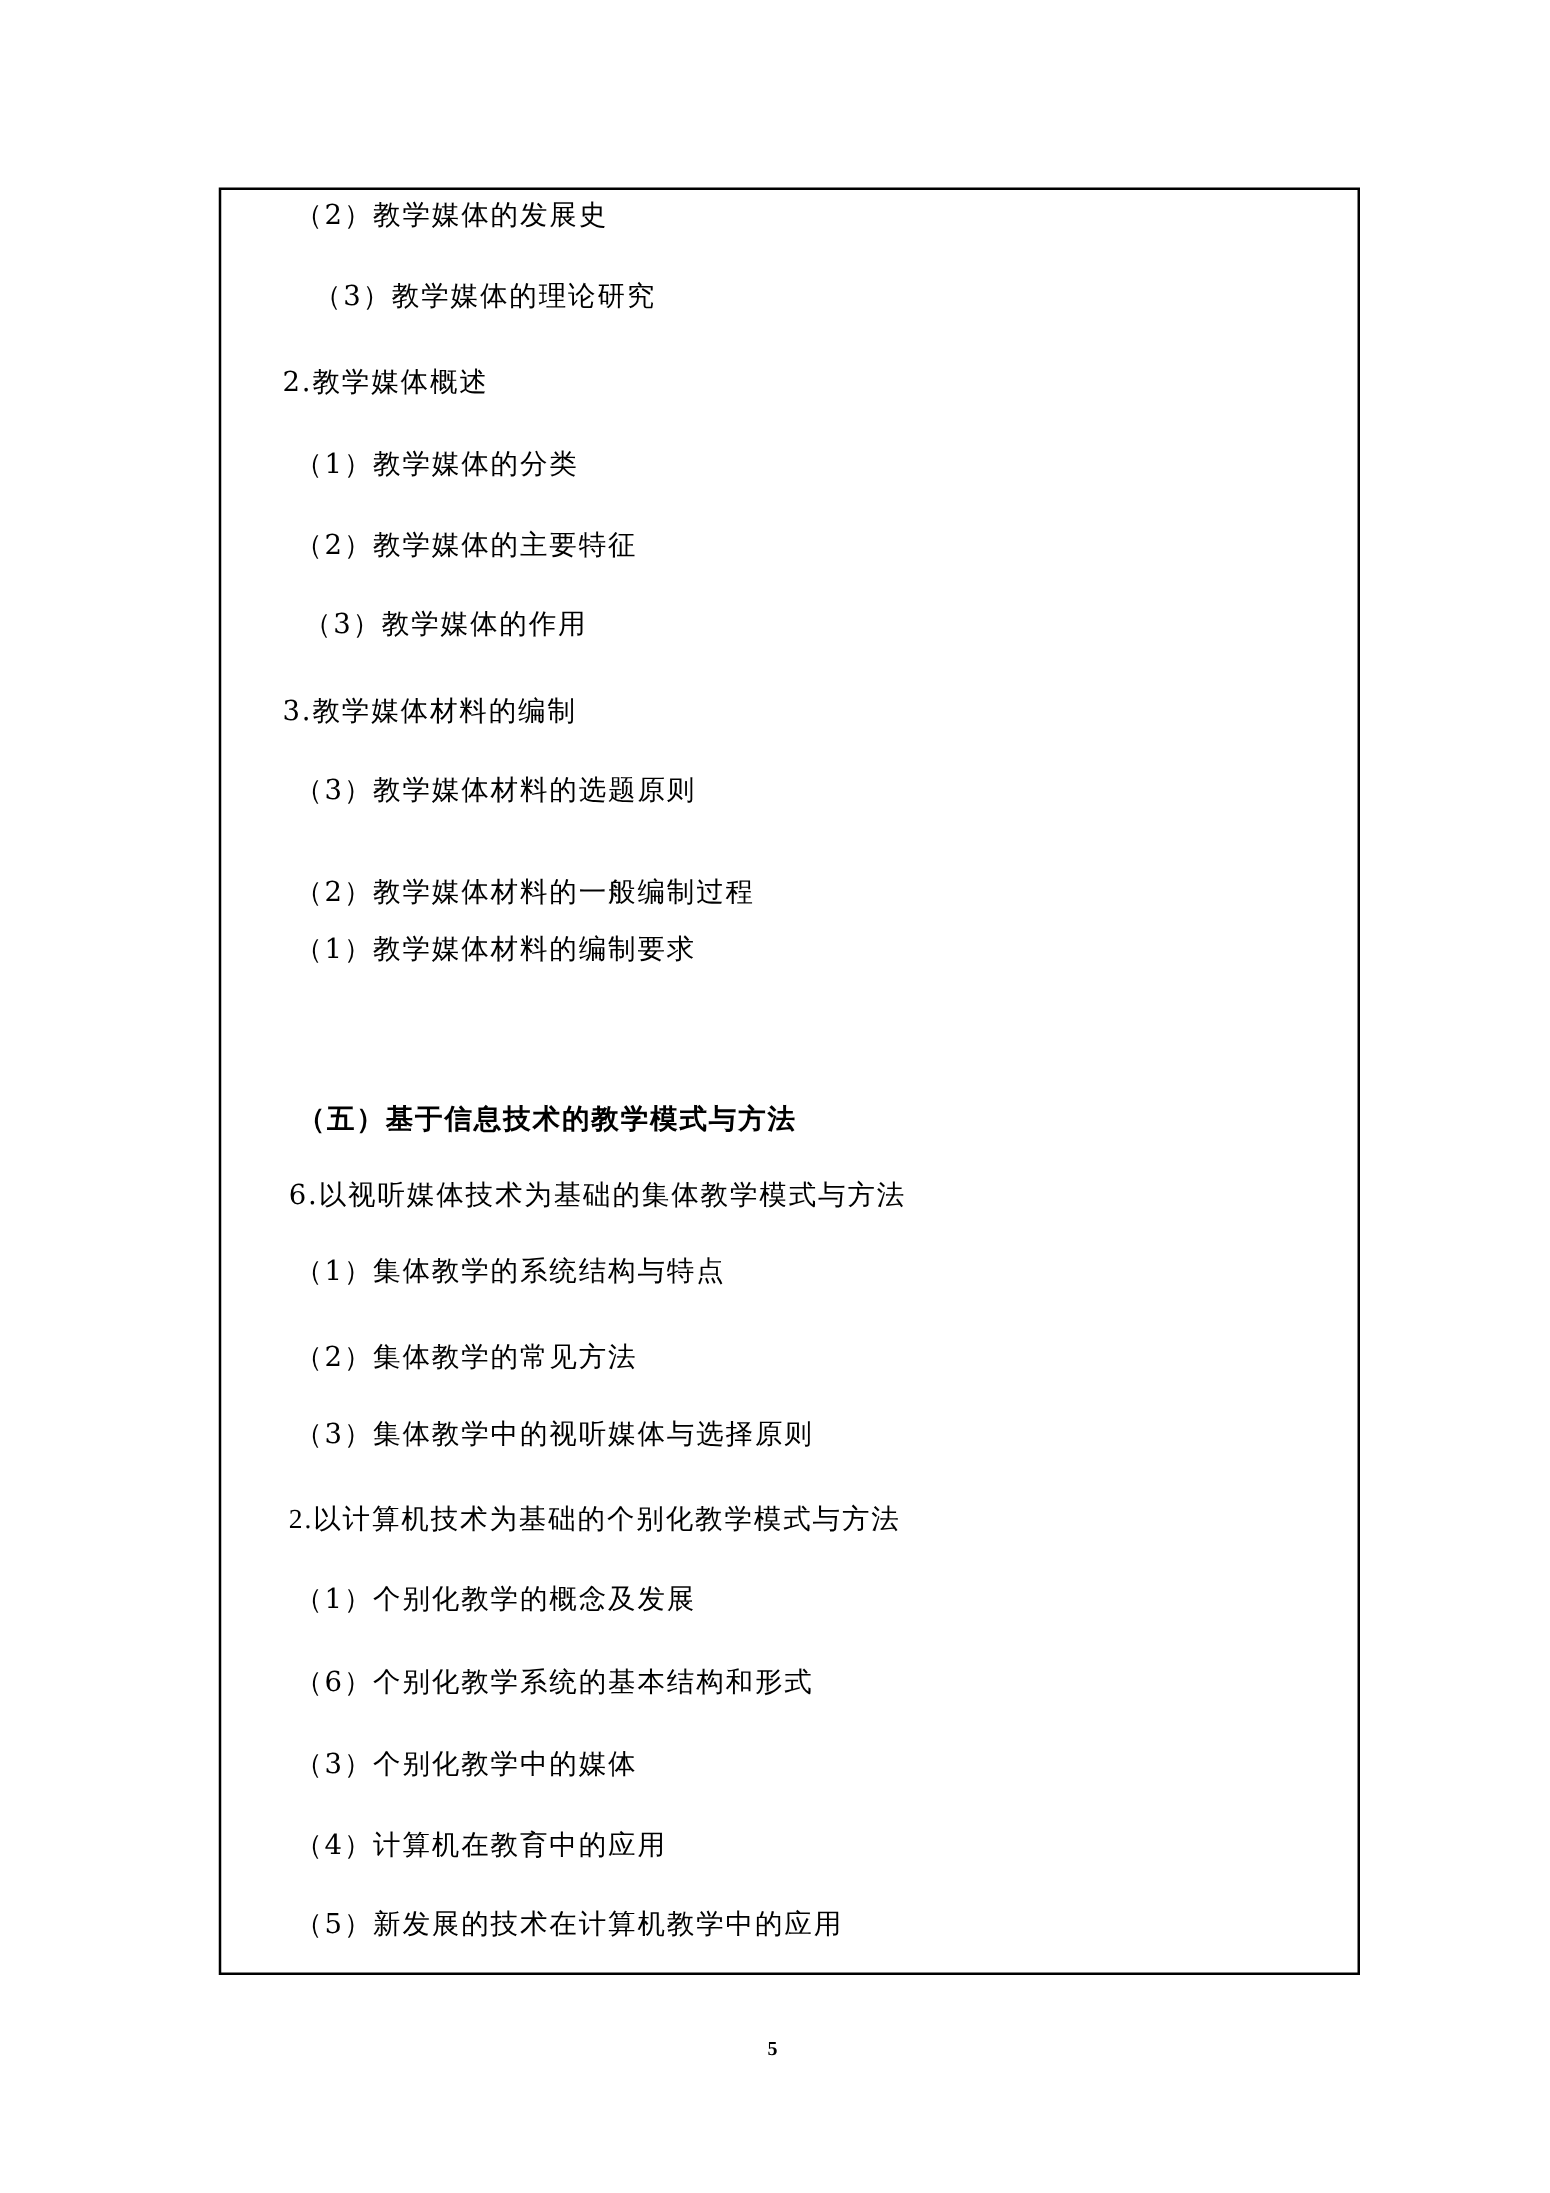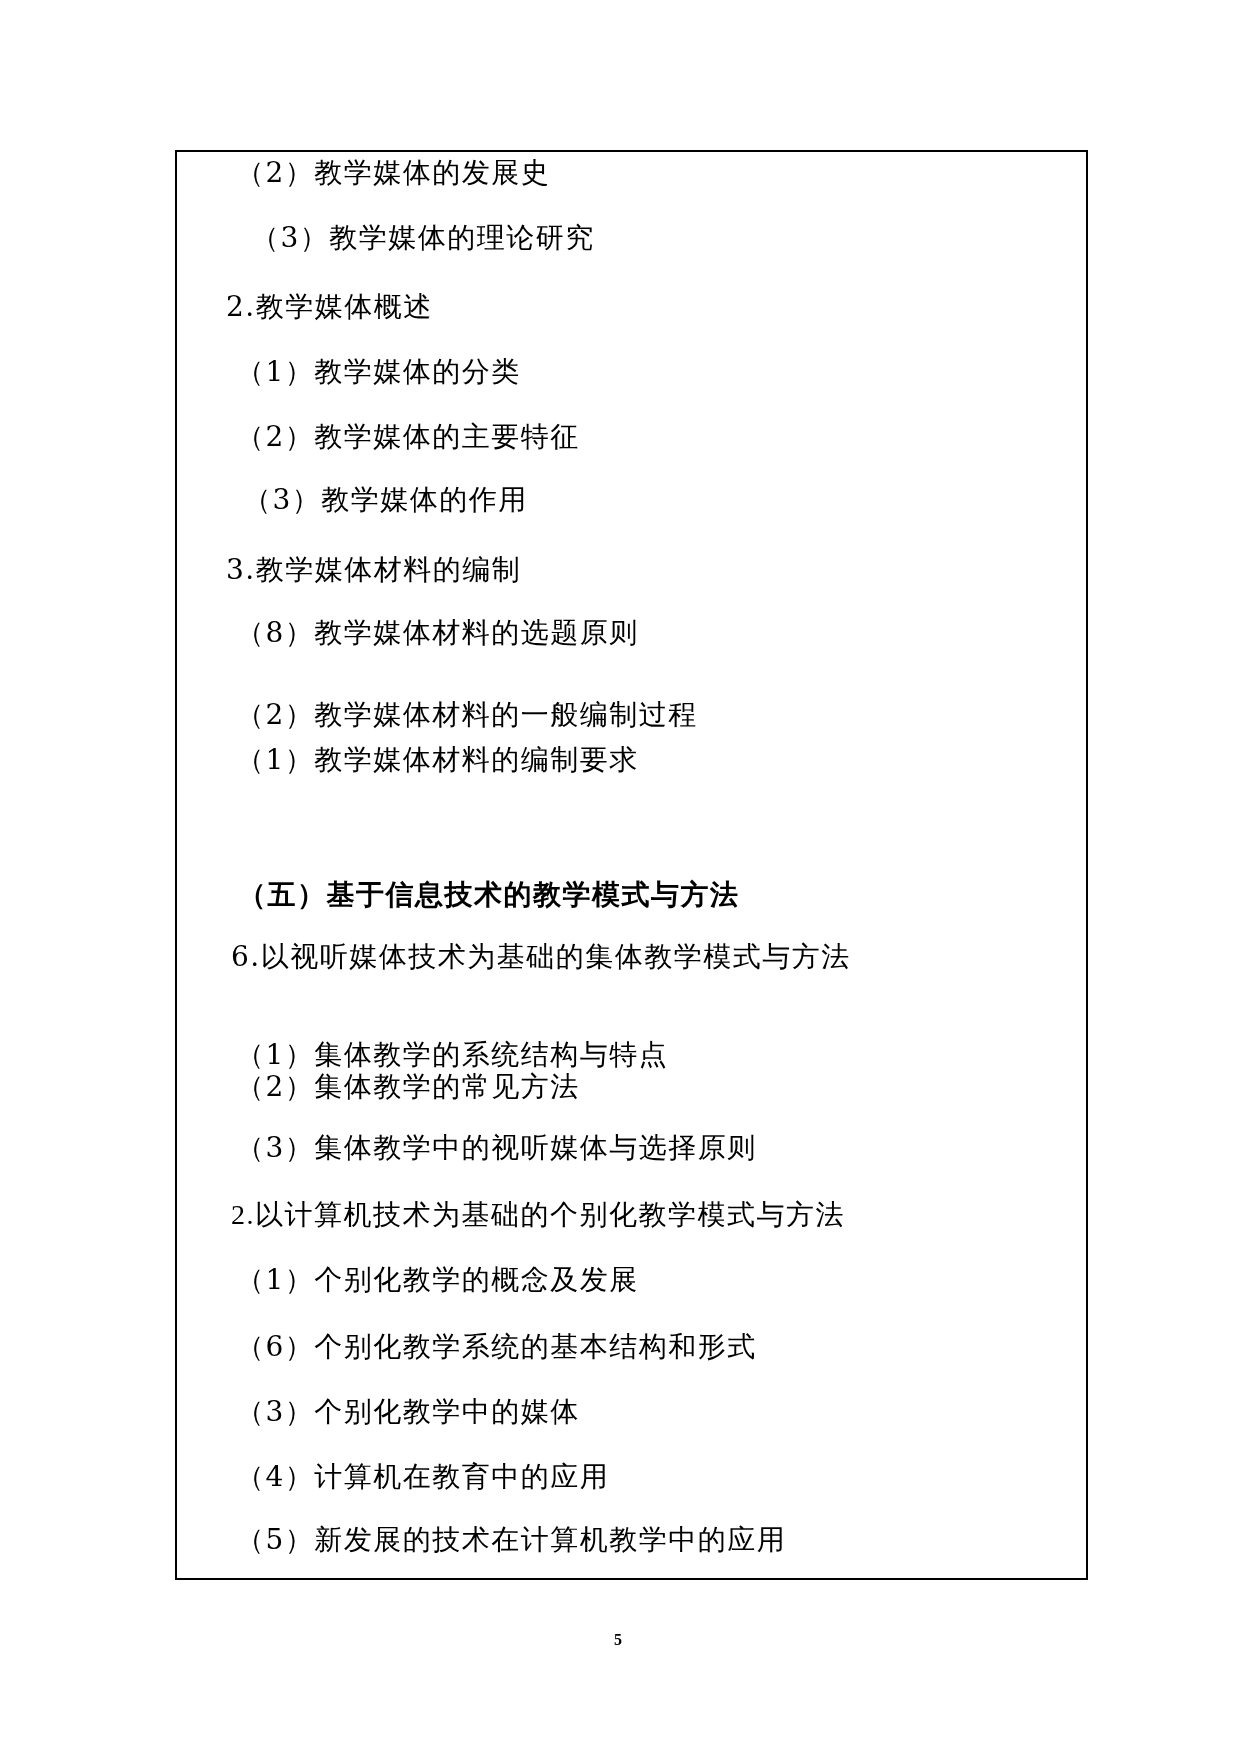--- a/index.html
+++ b/index.html
@@ -19,21 +19,21 @@
       position: absolute;
       left: 175px;
       top: 150px;
       width: 913px;
       height: 1430px;
       border: 2px solid #000000;
       box-sizing: border-box;
     }
     .line {
       position: absolute;
-      font-size: 28px;
+      font-size: 22px;
       line-height: 28px;
       height: 28px;
       white-space: nowrap;
       letter-spacing: 1.5px;
     }
     .line.bold {
       font-weight: bold;
       letter-spacing: 1.5px;
     }
     .page-number {
@@ -51,26 +51,26 @@
 
 <div class="page-frame"></div>
 
 <div class="line" style="left:236px; top:159px;">（2）教学媒体的发展史</div>
 <div class="line" style="left:251px; top:224px;">（3）教学媒体的理论研究</div>
 <div class="line" style="left:226px; top:293px;">2.教学媒体概述</div>
 <div class="line" style="left:236px; top:358px;">（1）教学媒体的分类</div>
 <div class="line" style="left:236px; top:423px;">（2）教学媒体的主要特征</div>
 <div class="line" style="left:243px; top:486px;">（3）教学媒体的作用</div>
 <div class="line" style="left:226px; top:556px;">3.教学媒体材料的编制</div>
-<div class="line" style="left:236px; top:619px;">（8）教学媒体材料的选题原则</div>
+<div class="line" style="left:236px; top:619px;">（3）教学媒体材料的选题原则</div>
 <div class="line" style="left:236px; top:701px;">（2）教学媒体材料的一般编制过程</div>
 <div class="line" style="left:236px; top:746px;">（1）教学媒体材料的编制要求</div>
 <div class="line bold" style="left:238px; top:881px;">（五）基于信息技术的教学模式与方法</div>
 <div class="line" style="left:231px; top:943px;">6.以视听媒体技术为基础的集体教学模式与方法</div>
-<div class="line" style="left:236px; top:1004px;margin-top:37px;">（1）集体教学的系统结构与特点</div>
+<div class="line" style="left:236px; top:1004px;">（1）集体教学的系统结构与特点</div>
 <div class="line" style="left:236px; top:1073px;">（2）集体教学的常见方法</div>
 <div class="line" style="left:236px; top:1134px;">（3）集体教学中的视听媒体与选择原则</div>
 <div class="line" style="left:231px; top:1201px;font-family:Liberation Serif, serif;">2.以计算机技术为基础的个别化教学模式与方法</div>
 <div class="line" style="left:236px; top:1266px;">（1）个别化教学的概念及发展</div>
 <div class="line" style="left:236px; top:1333px;">（6）个别化教学系统的基本结构和形式</div>
 <div class="line" style="left:236px; top:1398px;">（3）个别化教学中的媒体</div>
 <div class="line" style="left:236px; top:1463px;">（4）计算机在教育中的应用</div>
 <div class="line" style="left:236px; top:1526px;">（5）新发展的技术在计算机教学中的应用</div>
 
 <div class="page-number">5</div>

